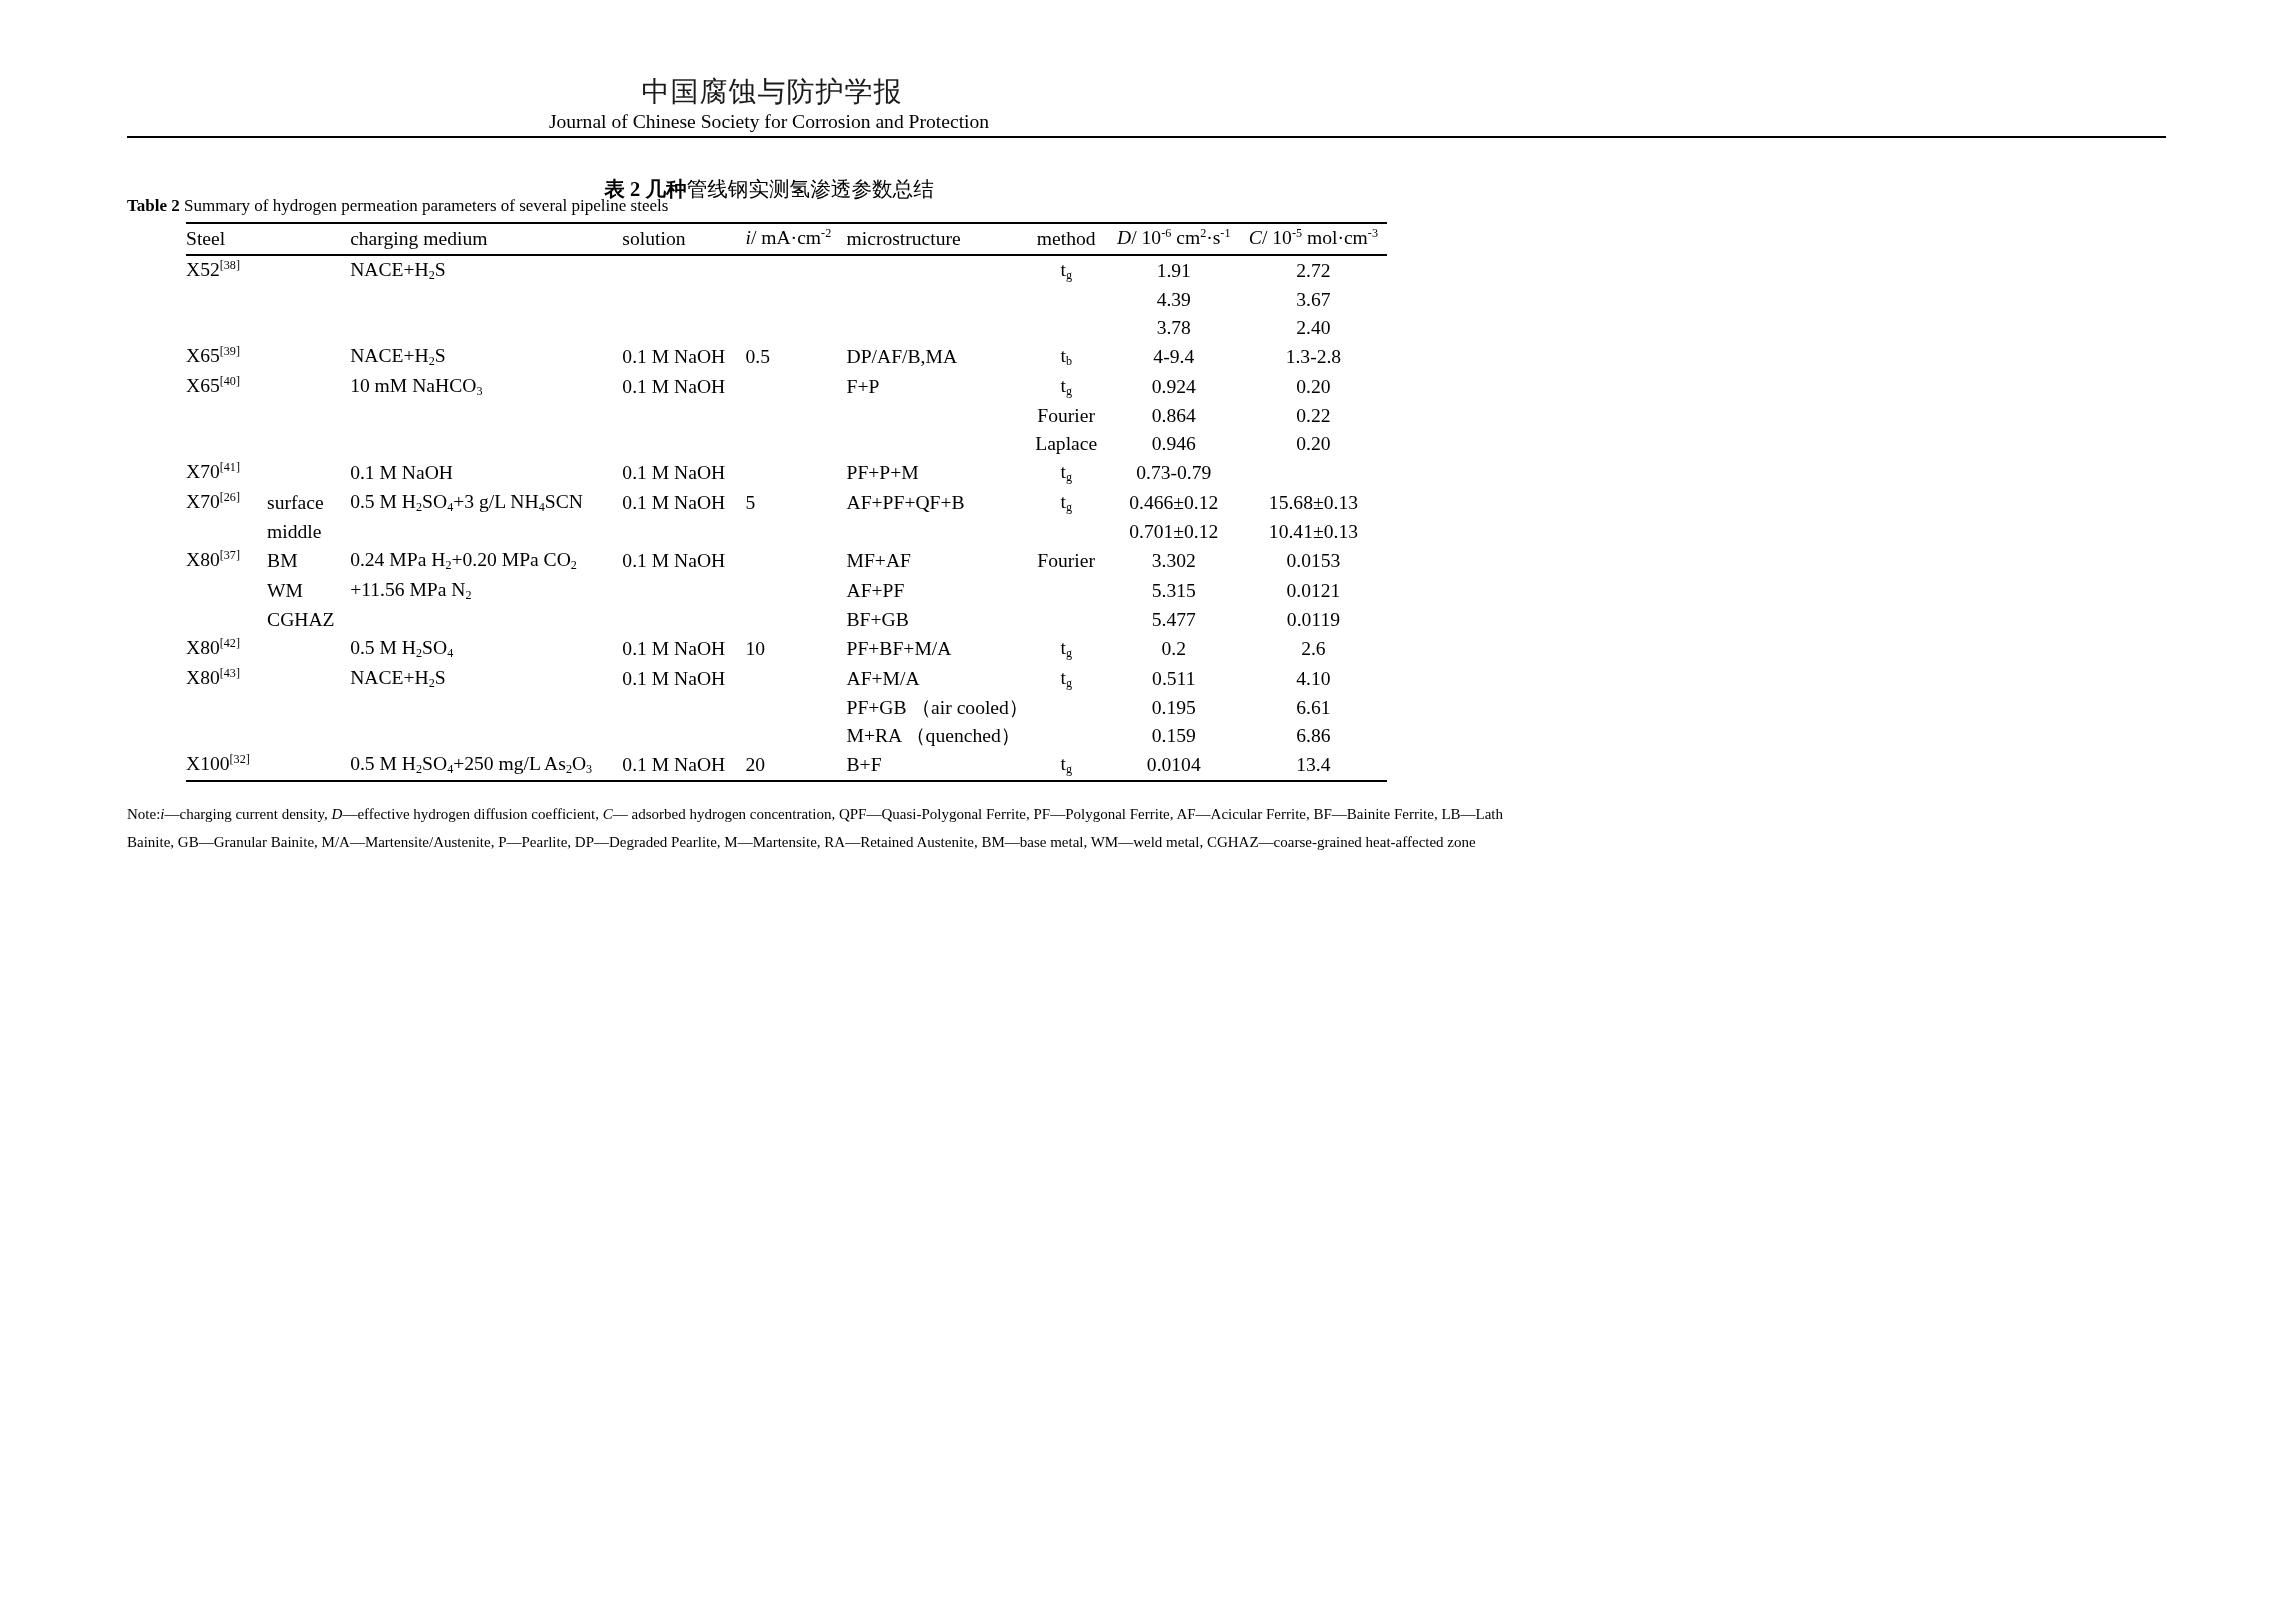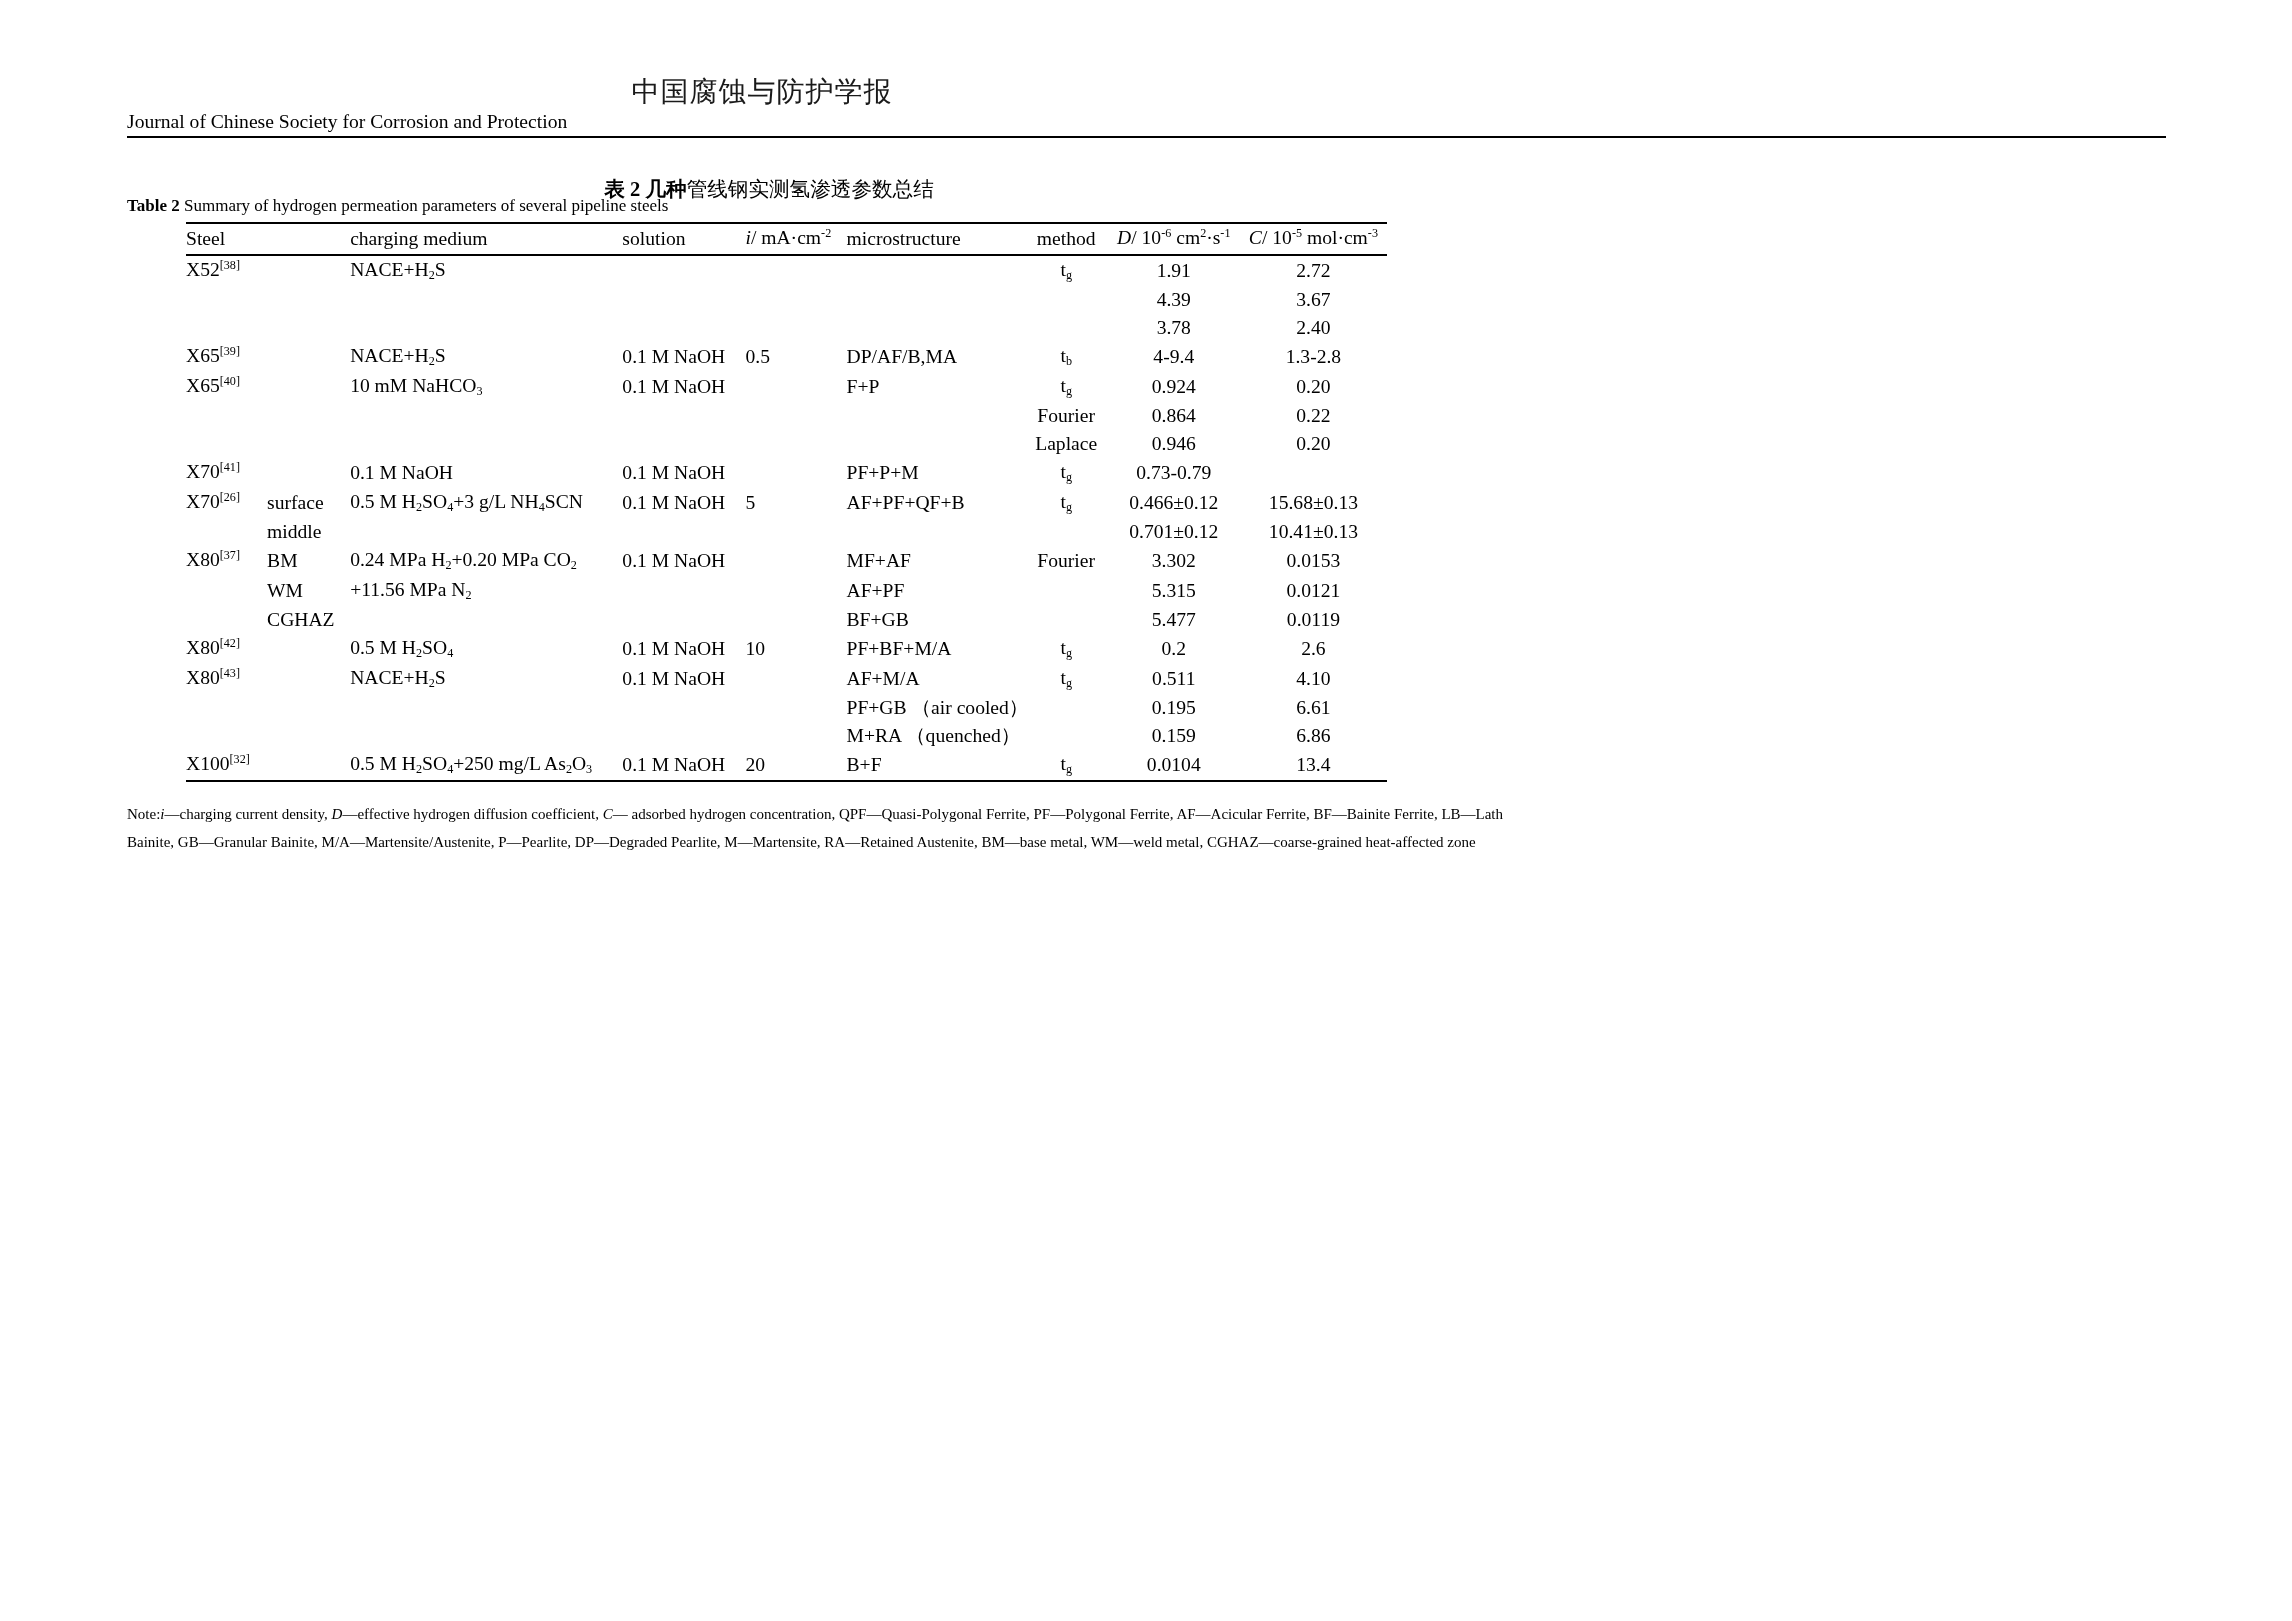--- a/index.html
+++ b/index.html
@@ -5,26 +5,26 @@
   * { margin:0; padding:0; box-sizing:border-box; }
   html, body { background:#ffffff; }
   body {
     position:relative;
     width:2293px; height:1621px;
     font-family:"Liberation Serif","DejaVu Serif",serif;
     color:#000;
     overflow:hidden;
   }
   .title-zh {
-    position:absolute; top:73px; left:120px; width:1284px;
+    position:absolute; top:73px; left:130px; width:1284px;
     text-align:center; font-size:28px; letter-spacing:1px; color:#1a1a1a;
   }
   .title-en {
     position:absolute; top:111px; left:127px; width:1284px;
-    font-size:19.6px;
+    text-align:center; font-size:19.6px;
   }
   .header-rule {
     position:absolute; top:136px; left:127px; width:2039px; height:2px;
     background:#000;
   }
   .caption-zh {
     position:absolute; top:175px; left:127px; width:1284px;
     text-align:center; font-size:20.6px;
   }
   .caption-en {

